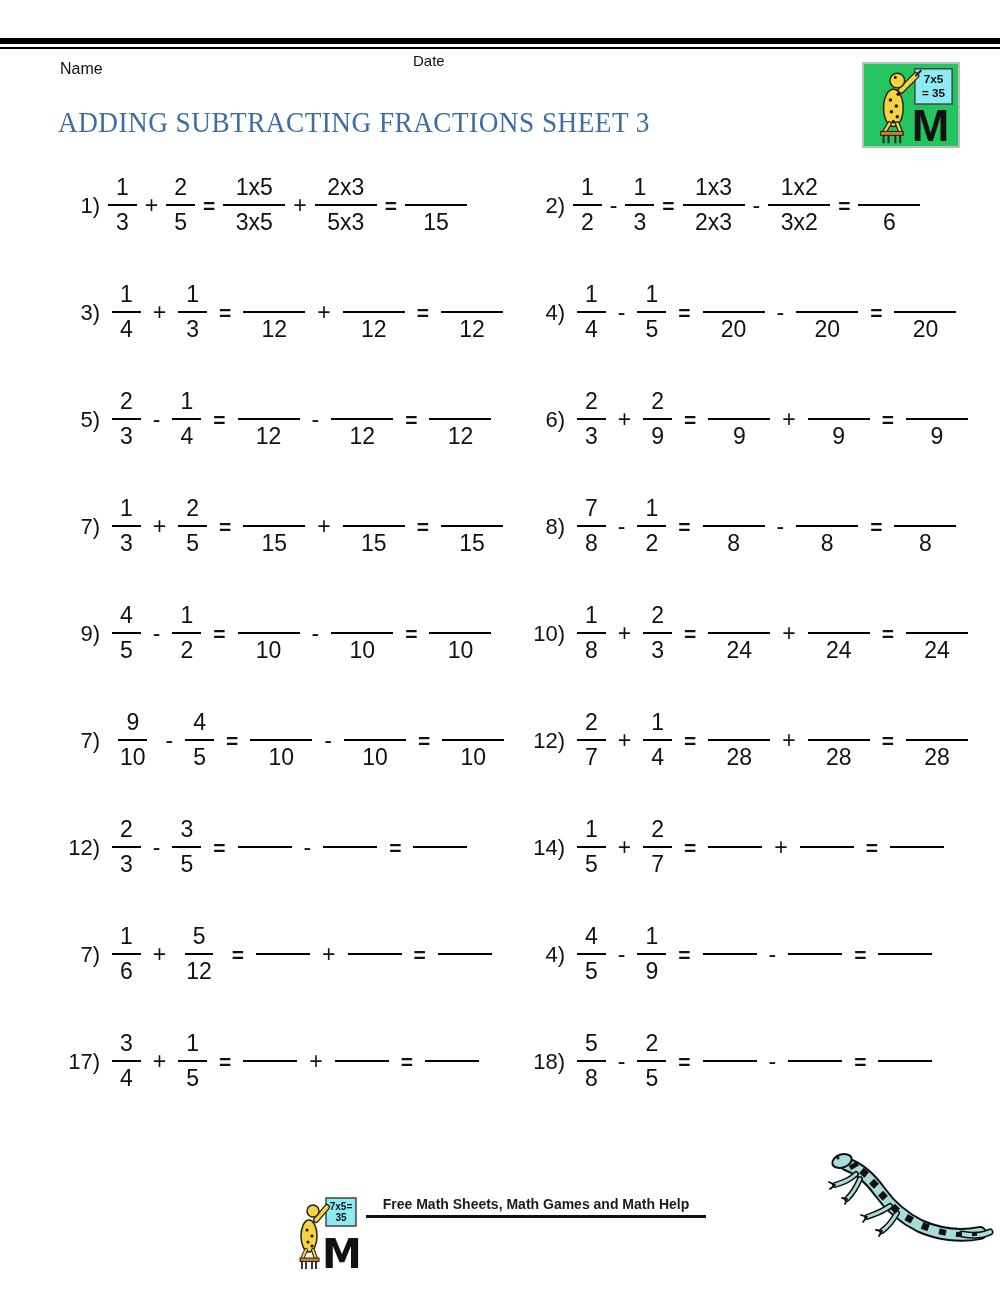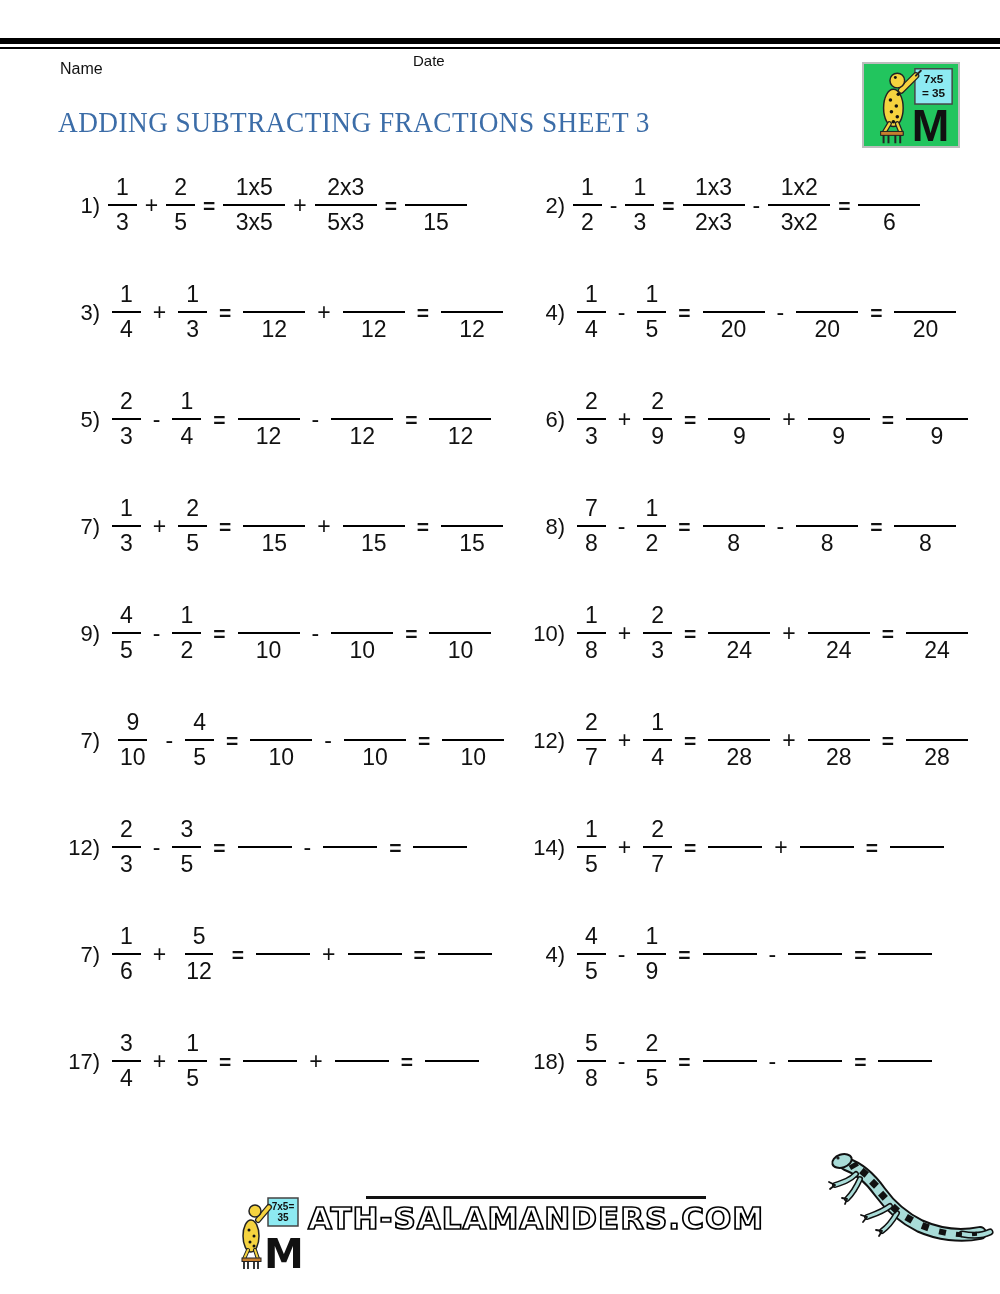--- a/index.html
+++ b/index.html
@@ -608,24 +608,22 @@
       <path d="M12,54 L8,63 M19,54 L22,63" stroke="#f5d33f" stroke-width="2" stroke-linecap="round"></path>
       <circle cx="13" cy="34" r="1.5" fill="#111"></circle>
         <circle cx="18" cy="40" r="1.5" fill="#111"></circle>
       <circle cx="14" cy="46" r="1.5" fill="#111"></circle>
         <circle cx="18" cy="50" r="1.5" fill="#111"></circle>
       <rect x="6" y="62" width="19" height="3.5" fill="#c77f2e" stroke="#222"></rect>
       <path d="M8,65 L8,73 M22,65 L22,73 M12,65 L12,73 M18,65 L18,73" stroke="#222" stroke-width="1.8"></path>
     </g>
   </svg>
   <div class="footer-col">
+    <div class="tagline">Free Math Sheets, Math Games and Math Help</div>
     <div class="rule"></div>
-    <div class="site-row">
-      <span class="site-text">ATH-SALAMANDERS.COM</span>
-    </div>
   </div>
 </div>
 
 <svg class="salamander" viewBox="0 0 185 98">
   <path d="M34,16 C46,20 58,30 68,44 C78,58 92,70 108,78 C126,86 148,89 168,85" fill="none" stroke="#111" stroke-width="14" stroke-linecap="round"></path>
   <path d="M34,16 C46,20 58,30 68,44 C78,58 92,70 108,78 C126,86 148,89 168,85" fill="none" stroke="#a9dcd8" stroke-width="10" stroke-linecap="round"></path>
   <path d="M150,86 C160,88 170,88 178,84" fill="none" stroke="#111" stroke-width="7" stroke-linecap="round"></path>
   <path d="M150,86 C160,88 170,88 178,84" fill="none" stroke="#a9dcd8" stroke-width="4" stroke-linecap="round"></path>
   <g stroke-linecap="round">
     <path d="M44,26 C38,32 32,34 23,37 M48,31 C44,40 40,46 35,51 M78,58 C70,64 63,66 55,69 M85,65 C81,72 77,78 70,83" fill="none" stroke="#111" stroke-width="6"></path>

